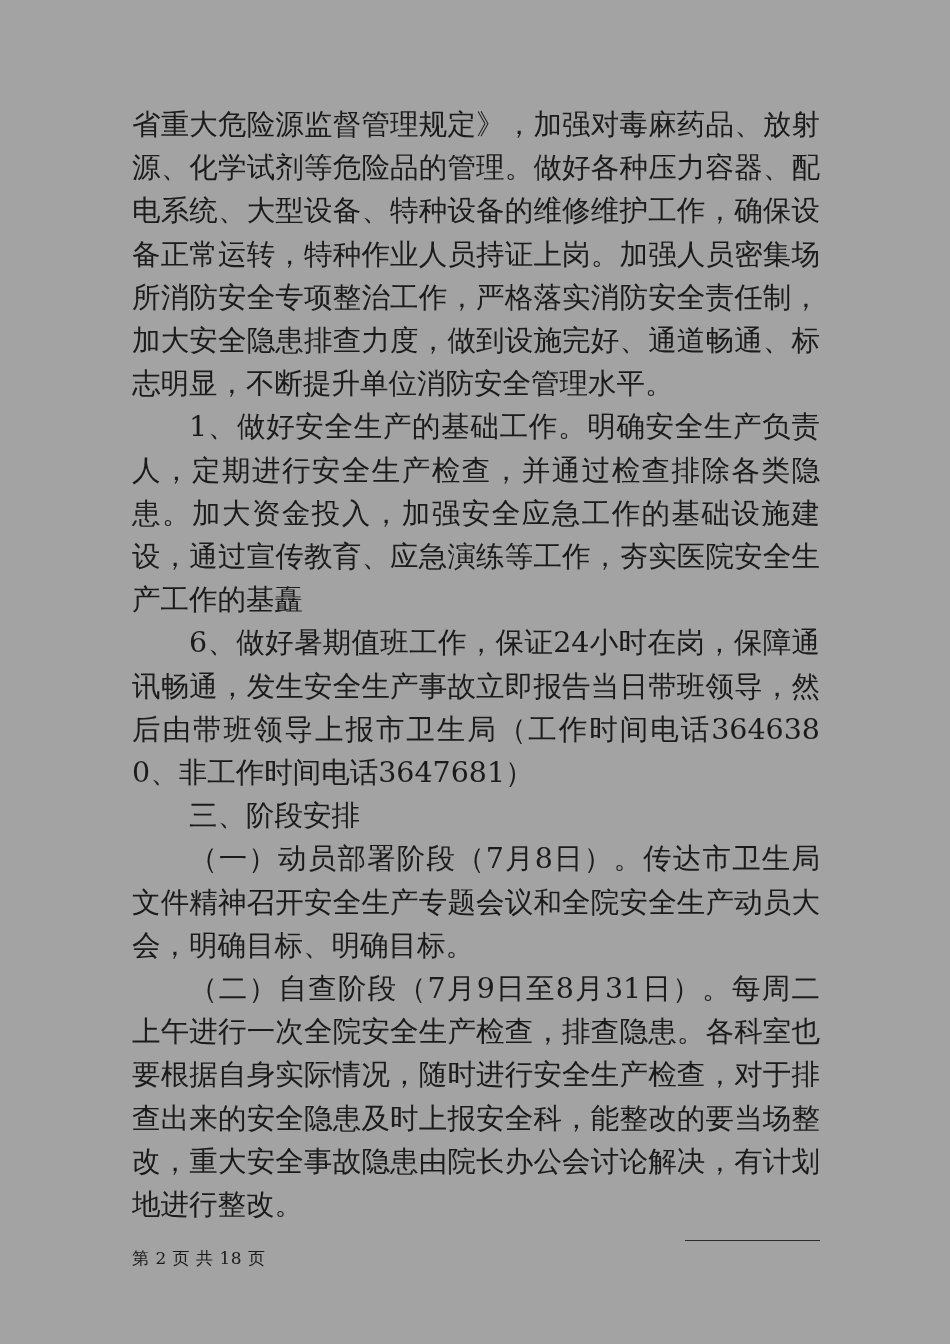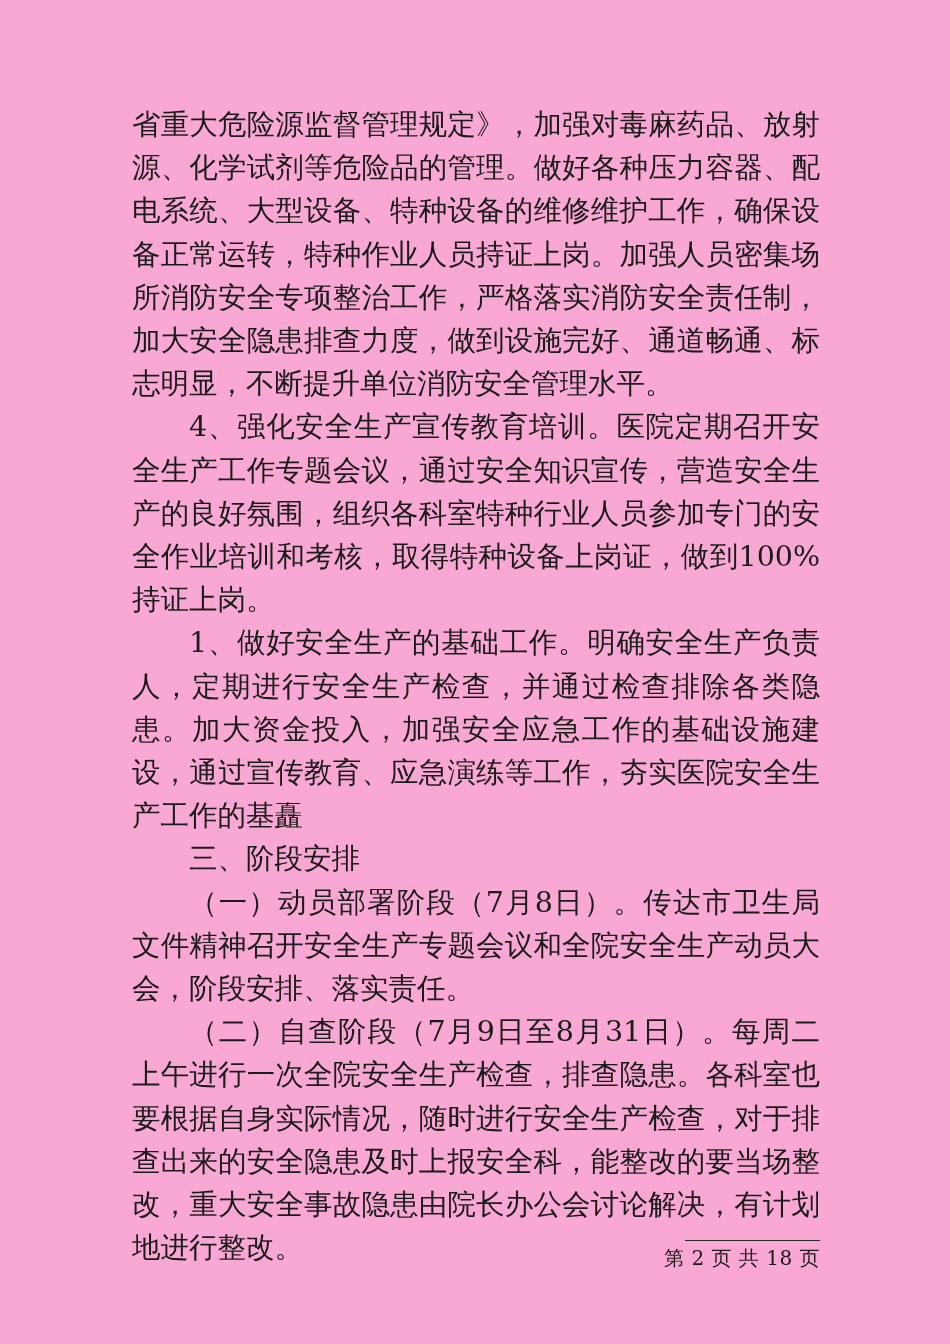--- a/index.html
+++ b/index.html
@@ -16,21 +16,21 @@
     color: #1a1a1a;
     overflow: hidden;
   }
 
   .page {
     position: absolute;
     left: 0;
     top: 0;
     width: 950px;
     height: 1344px;
-    background: #f9a8d4;
+    background: #a3a3a3;
   }
 
   .content {
     position: absolute;
     left: 132px;
     top: 103px;
     width: 688px;
   }
 
   
@@ -73,46 +73,45 @@
     top: 0px;
     width: 135px;
     height: 1px;
     background: #2b2b2b;
   }
   .footer-text {
     position: absolute;
     left: 0;
     top: 5px;
     width: 688px;
-    text-align: right;
-    font-size: 20px;
+    font-size: 17px;
     line-height: 26px;
     font-family: "DejaVu Serif", "Liberation Serif", serif;
     color: #1b1b1b;
     letter-spacing: 0.5px;
   }
 </style>
 </head>
 <body>
 
 <div class="page">
 
   <div class="content">
 
     <p class="para noindent">省重大危险源监督管理规定》，加强对毒麻药品、放射源、化学试剂等危险品的管理。做好各种压力容器、配电系统、大型设备、特种设备的维修维护工作，确保设备正常运转，特种作业人员持证上岗。加强人员密集场所消防安全专项整治工作，严格落实消防安全责任制，加大安全隐患排查力度，做到设施完好、通道畅通、标志明显，不断提升单位消防安全管理水平。</p>
 
-    <p class="para indent">4、强化安全生产宣传教育培训。医院定期召开安全生产工作专题会议，通过安全知识宣传，营造安全生产的良好氛围，组织各科室特种行业人员参加专门的安全作业培训和考核，取得特种设备上岗证，做到100%持证上岗。</p>
 
     <p class="para indent">1、做好安全生产的基础工作。明确安全生产负责人，定期进行安全生产检查，并通过检查排除各类隐患。加大资金投入，加强安全应急工作的基础设施建设，通过宣传教育、应急演练等工作，夯实医院安全生产工作的基矗</p>
 
+    <p class="para indent">6、做好暑期值班工作，保证24小时在岗，保障通讯畅通，发生安全生产事故立即报告当日带班领导，然后由带班领导上报市卫生局（工作时间电话3646380、非工作时间电话3647681）</p>
 
     <p class="para indent short">三、阶段安排</p>
 
 
-    <p class="para indent">（一）动员部署阶段（7月8日）。传达市卫生局文件精神召开安全生产专题会议和全院安全生产动员大会，阶段安排、落实责任。</p>
+    <p class="para indent">（一）动员部署阶段（7月8日）。传达市卫生局文件精神召开安全生产专题会议和全院安全生产动员大会，明确目标、明确目标。</p>
 
     <p class="para indent">（二）自查阶段（7月9日至8月31日）。每周二上午进行一次全院安全生产检查，排查隐患。各科室也要根据自身实际情况，随时进行安全生产检查，对于排查出来的安全隐患及时上报安全科，能整改的要当场整改，重大安全事故隐患由院长办公会讨论解决，有计划地进行整改。</p>
 
   </div>
 
   <div class="footer">
     <div class="footer-rule"></div>
     <div class="footer-text">第 2 页 共 18 页</div>
   </div>
 

